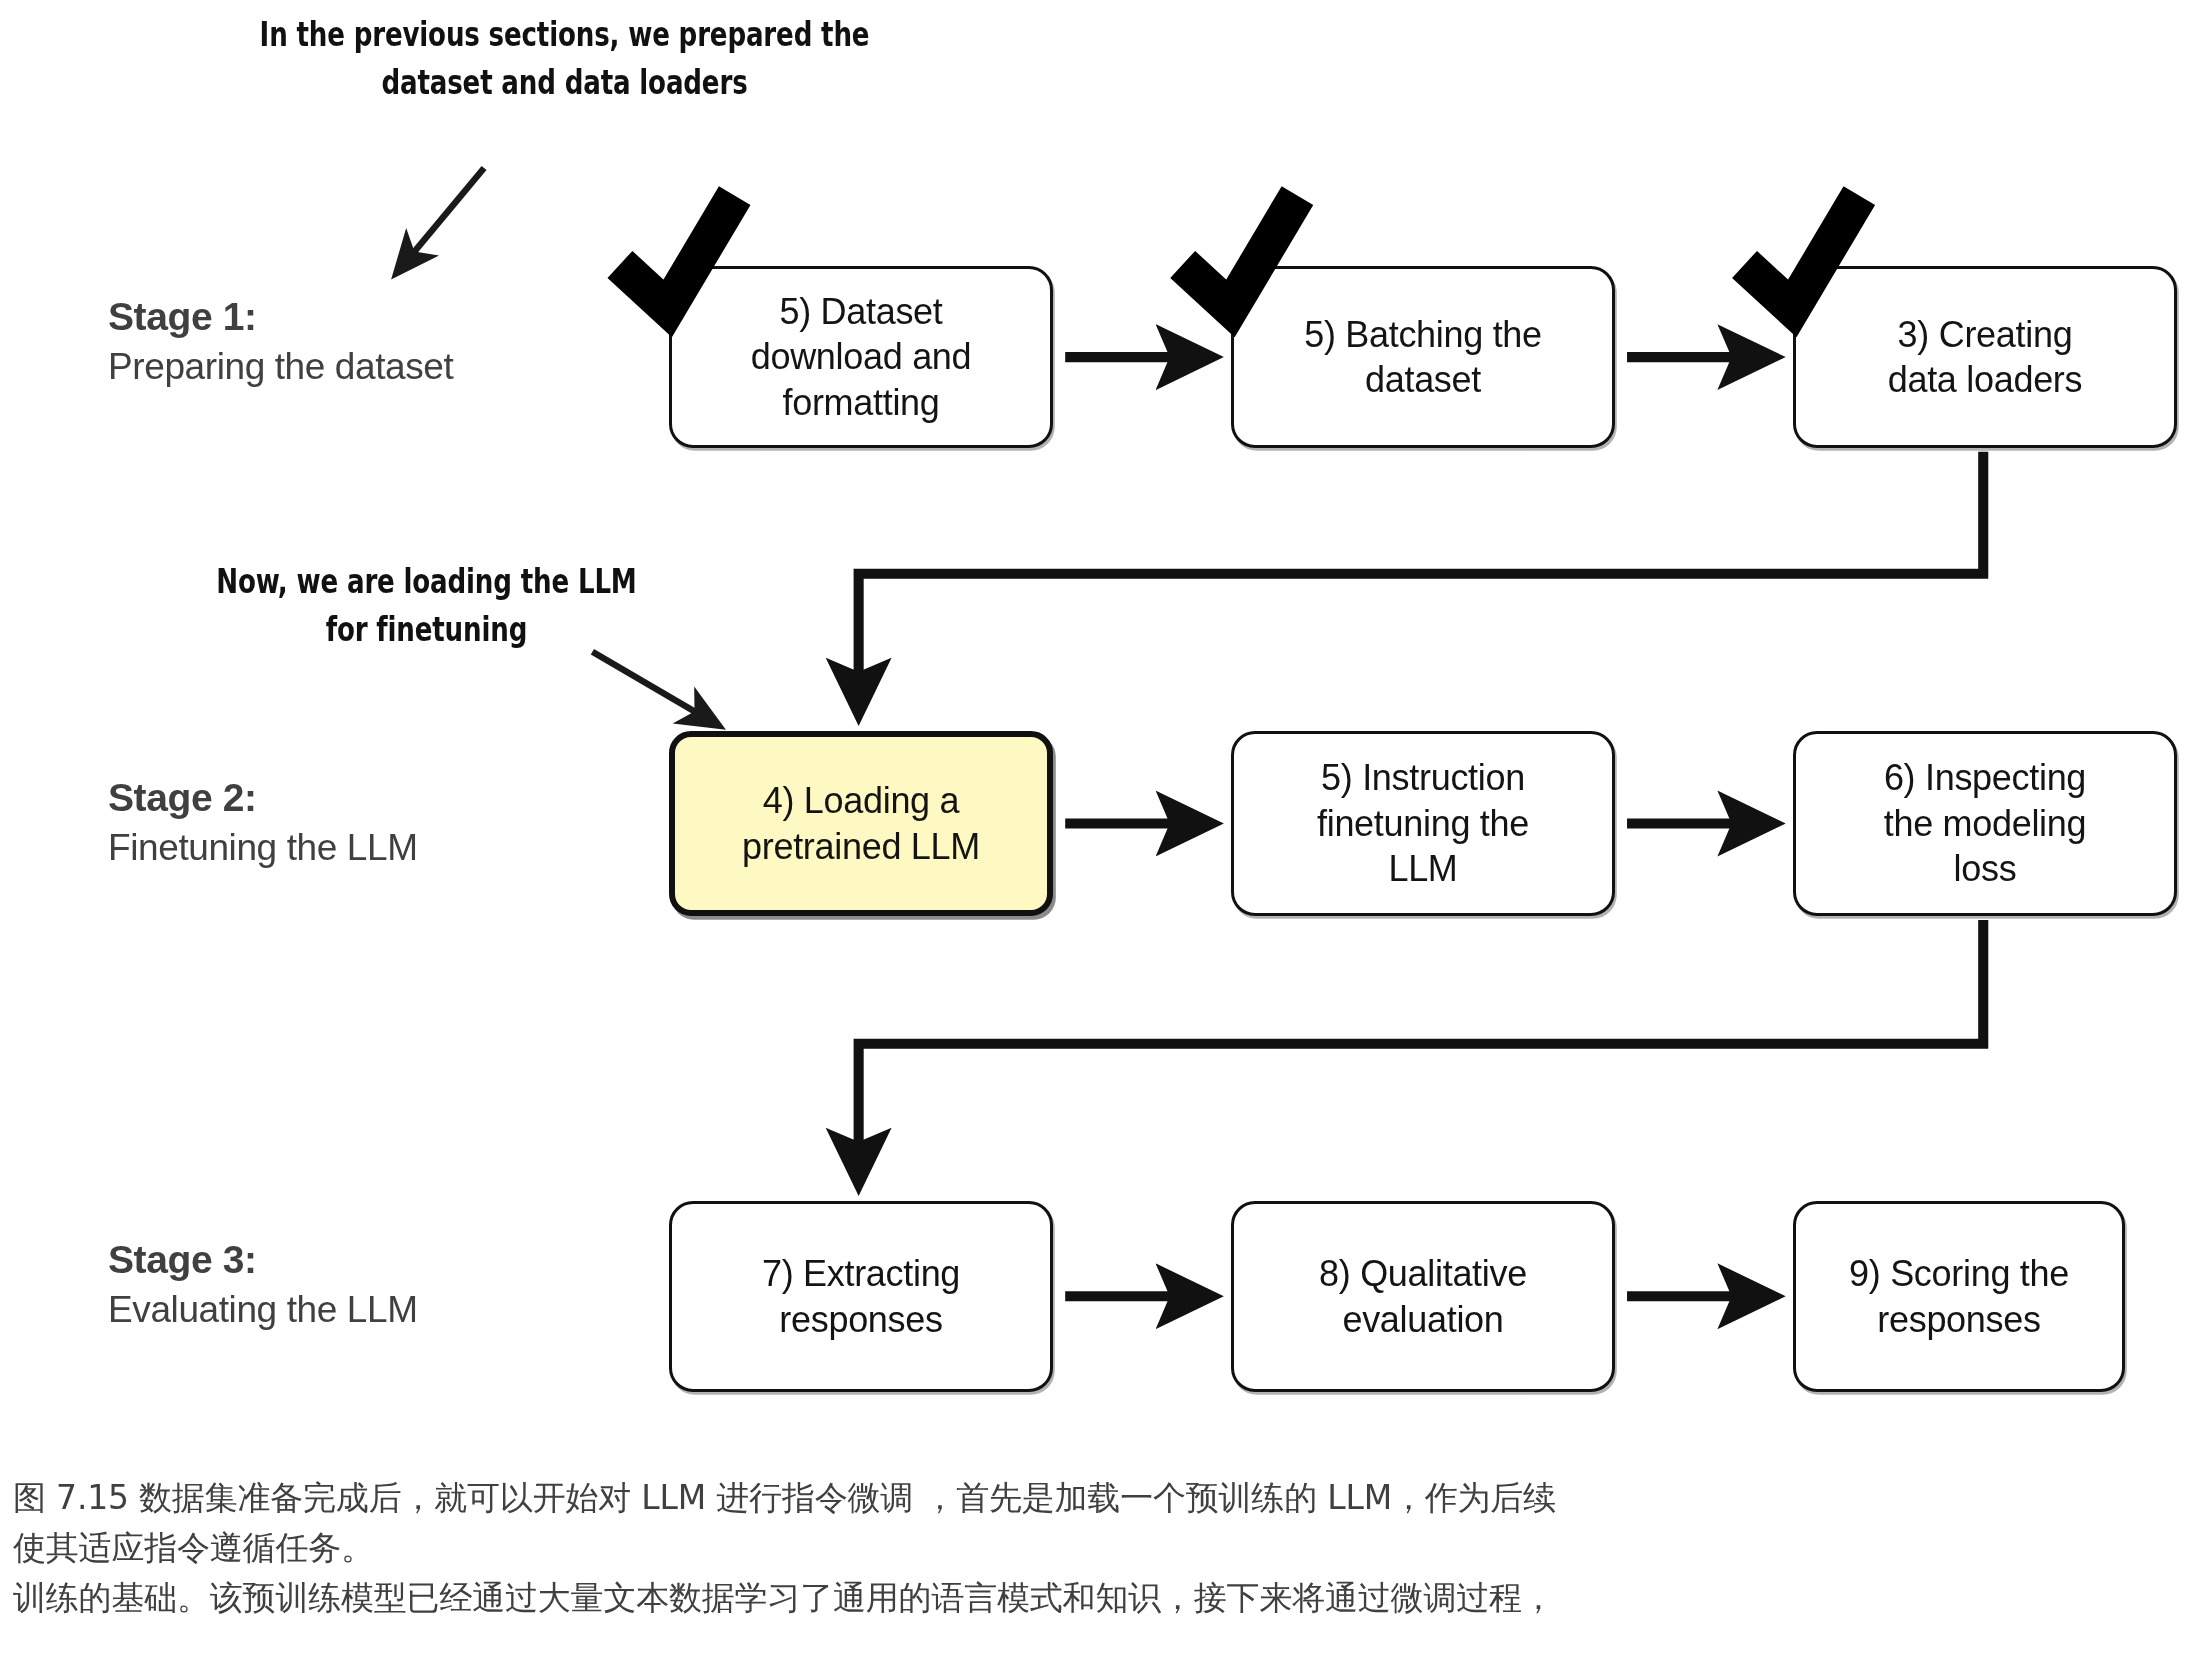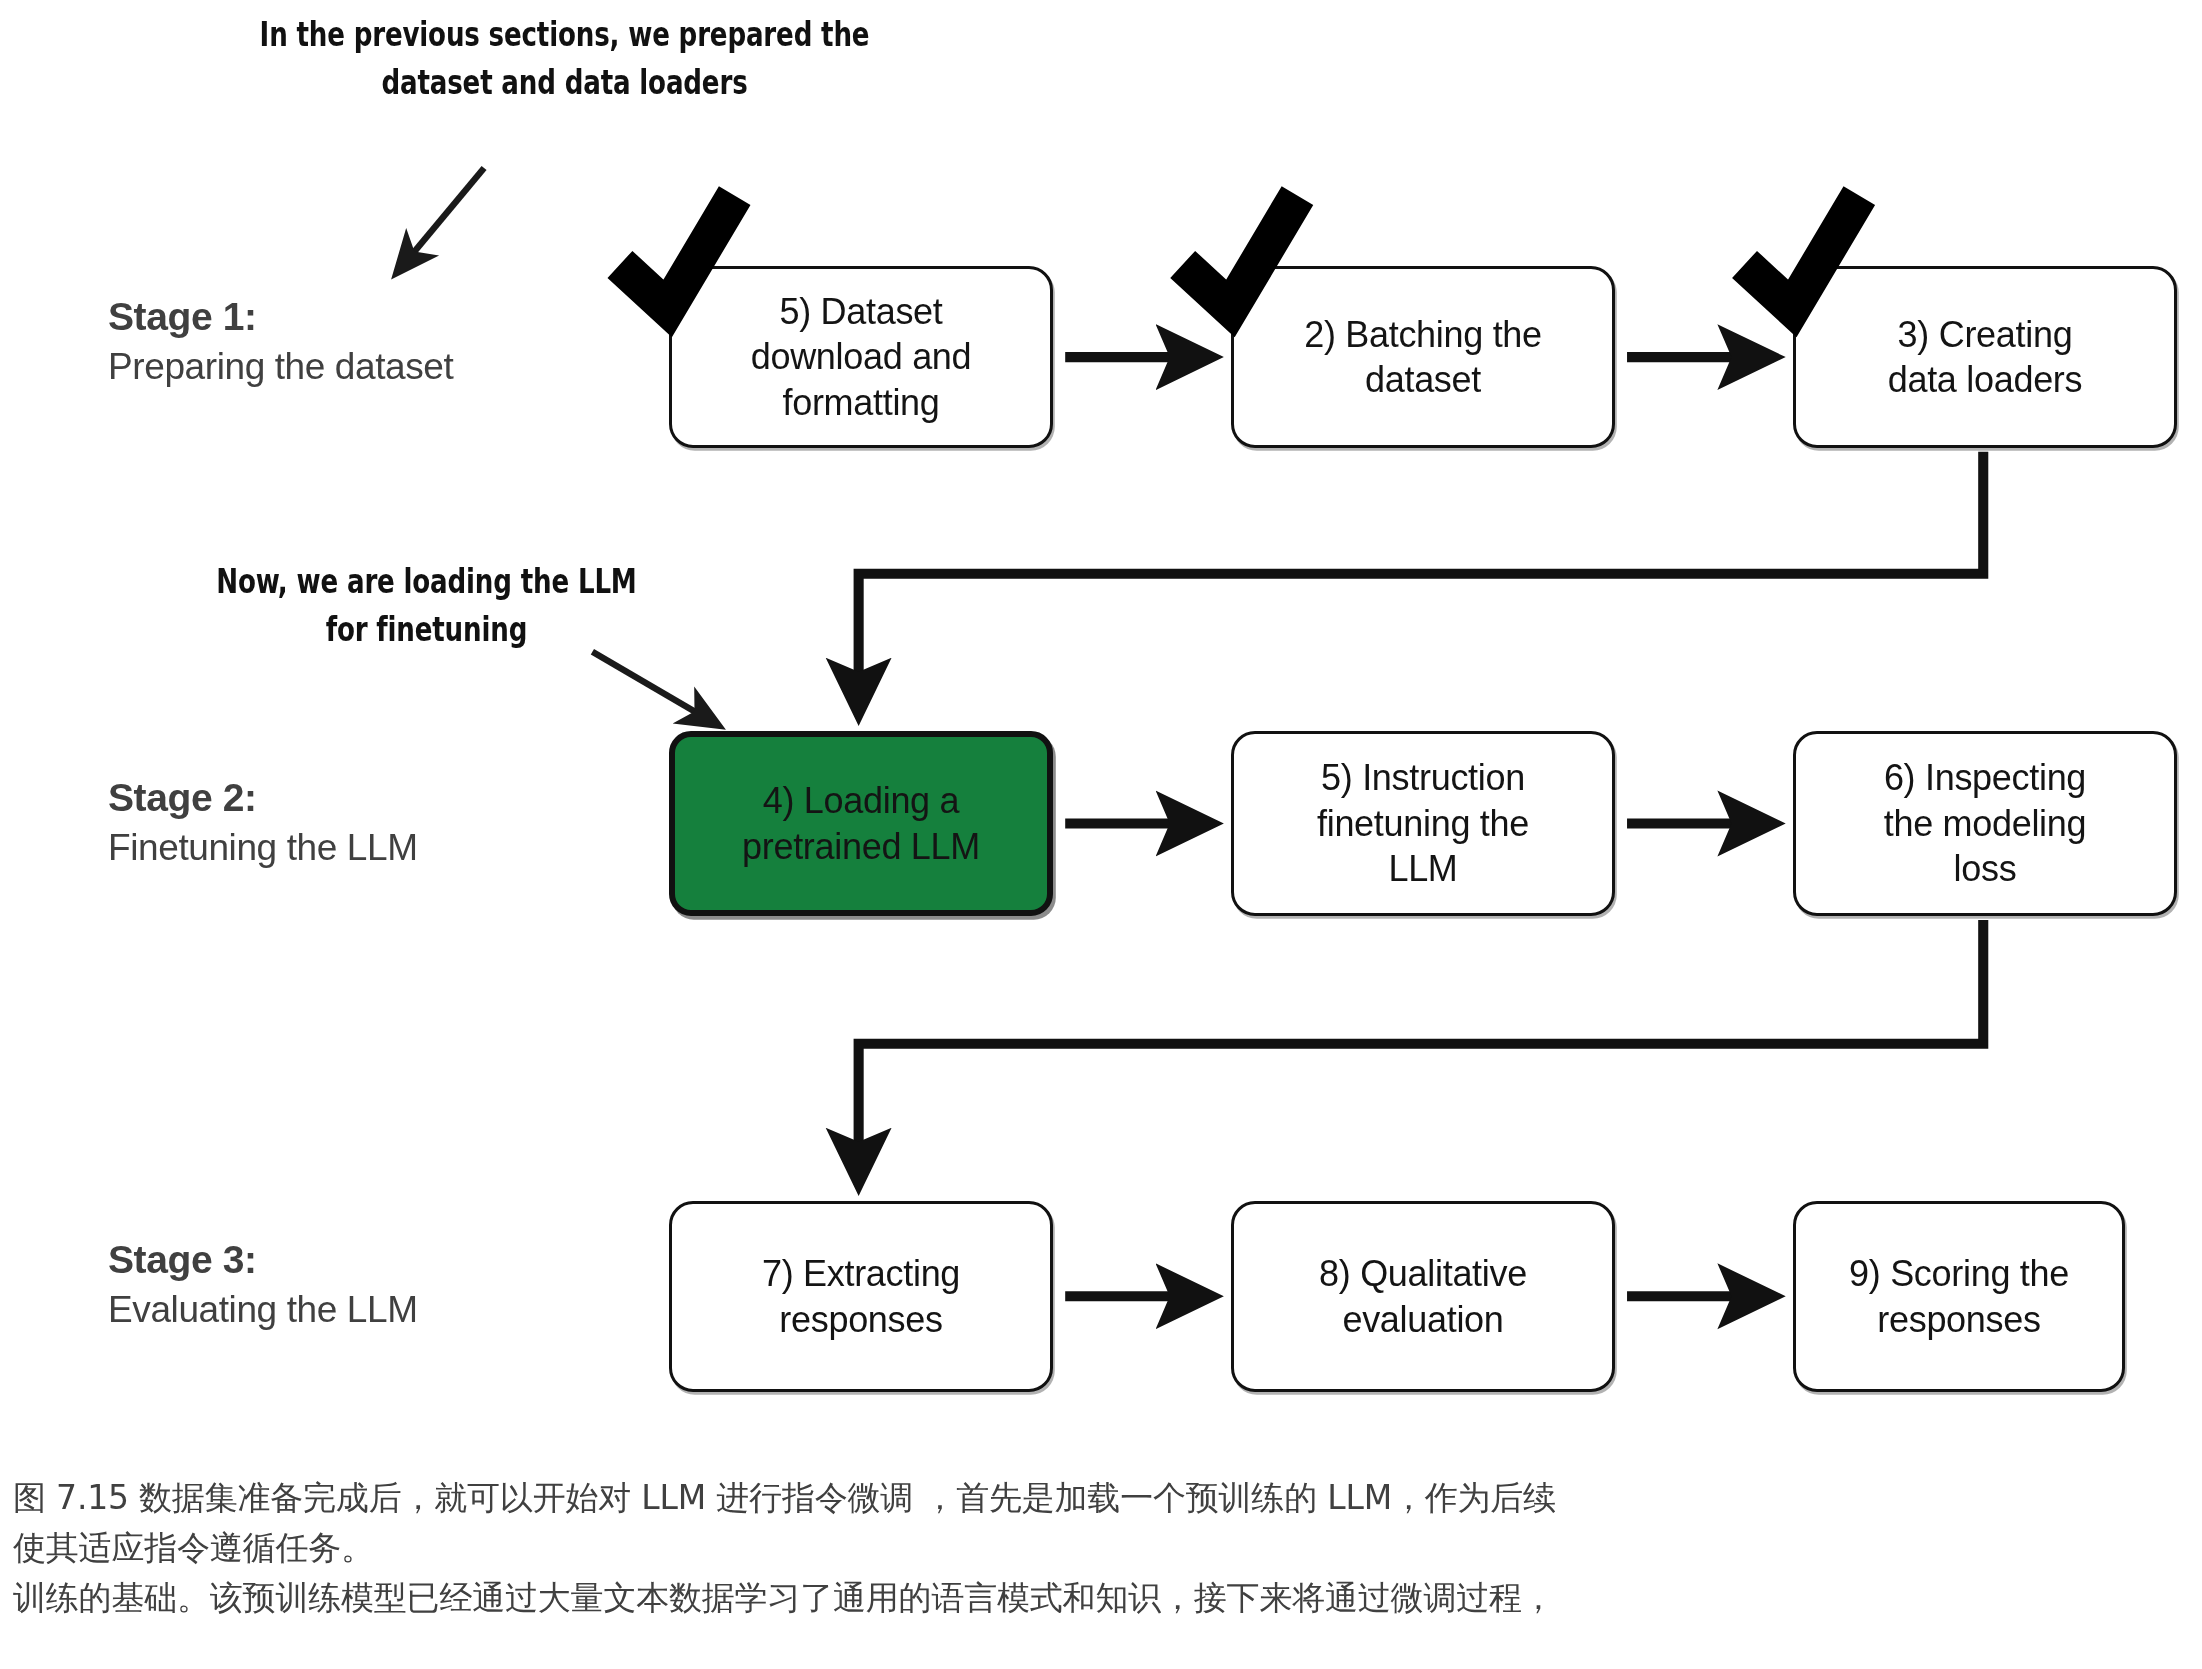--- a/index.html
+++ b/index.html
@@ -82,21 +82,21 @@
     text-align: center;
     font-size: 36px;
     line-height: 1.26;
     color: #141414;
     letter-spacing: -0.3px;
     padding: 3.7px 11px;
     white-space: pre-line;
     box-shadow: 1.8px 2.8px 0 rgba(0,0,0,0.30);
   }
   .fbox.highlight {
-    background: #15803d;
+    background: #fef9c3;
     border-width: 6.4px;
     border-radius: 22px;
     box-shadow: 2.8px 3.7px 0 rgba(0,0,0,0.45);
   }
 
   
   #box-1 { left: 669px;  top: 266px;  width: 384px; height: 182px; }
   #box-2 { left: 1231px; top: 266px;  width: 384px; height: 182px; }
   #box-3 { left: 1793px; top: 266px;  width: 384px; height: 182px; }
   
@@ -153,21 +153,21 @@
   </div>
 
   <div class="stage-label" id="stage-3-label">
     <span class="stage-title">Stage 3:</span>
     <span class="stage-sub">Evaluating the LLM</span>
   </div>
 
   <div class="fbox" id="box-1">5) Dataset
 download and
 formatting</div>
-  <div class="fbox" id="box-2">2) Batching the
+  <div class="fbox" id="box-2">5) Batching the
 dataset</div>
   <div class="fbox" id="box-3">3) Creating
 data loaders</div>
 
   <div class="fbox highlight" id="box-4">4) Loading a
 pretrained LLM</div>
   <div class="fbox" id="box-5">5) Instruction
 finetuning the
 LLM</div>
   <div class="fbox" id="box-6">6) Inspecting

